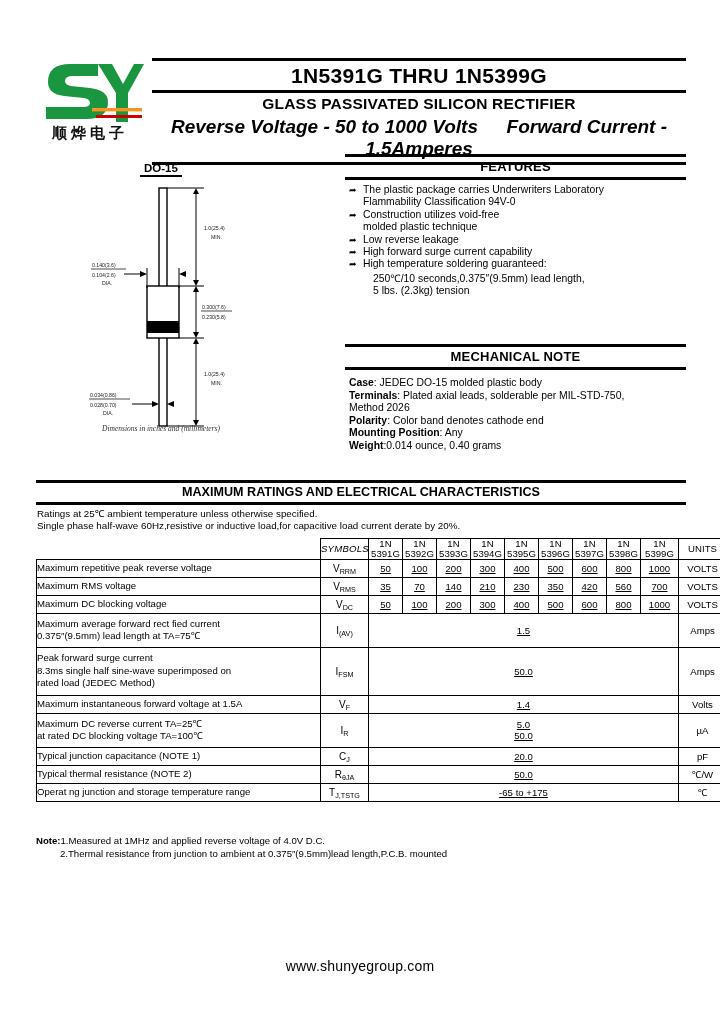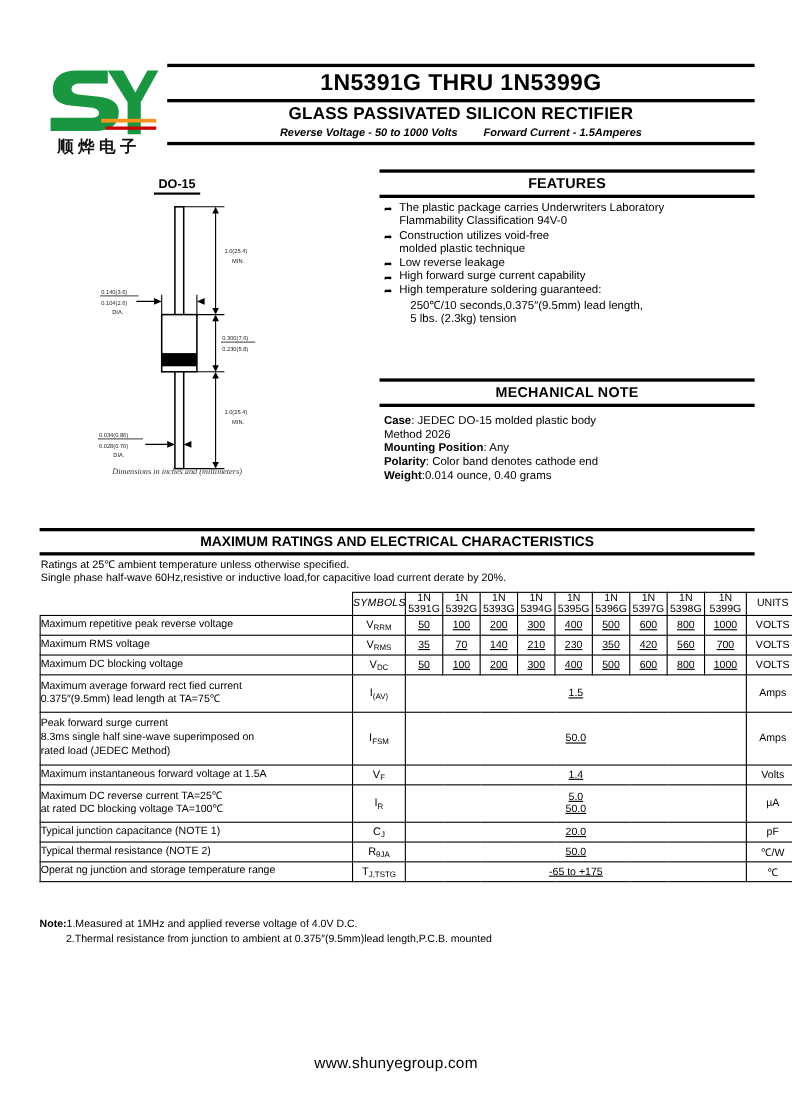--- a/index.html
+++ b/index.html
@@ -37,21 +37,21 @@
   .h-title {
     text-align:center; font-size:21px; font-weight:bold;
     letter-spacing:0.3px; padding:3px 0 2px 0;
     font-family:"Liberation Sans", sans-serif;
   }
   .h-sub {
     text-align:center; font-size:15.5px; font-weight:bold;
     padding:2px 0 1px 0; letter-spacing:0.2px;
   }
   .h-sub2 {
-    text-align:center; font-size:10px; font-style:italic; font-weight:bold;
+    text-align:center; font-size:19px; font-style:italic; font-weight:bold;
     padding:2px 0 2px 0;
   }
 
   
   .diagram {
     position:absolute; left:84px; top:162px; width:250px; height:292px;
   }
   .pkg-title {
     position:absolute; left:56px; top:0px; font-size:11.5px; font-weight:bold;
     border-bottom:2px solid #000; padding:0 4px 1px 4px;
@@ -257,26 +257,29 @@
   </div>
 
   <div class="mech">
     <div class="rule-thick"></div>
     <div class="panel-head">MECHANICAL NOTE</div>
     <div class="rule-thick"></div>
     <div class="panel-body" style="padding-top:7px">
       <div class="mech-line">
         <b>Case</b><span>: JEDEC DO-15 molded plastic body</span>
       </div>
+      <div class="mech-line">
+        <b>Terminals</b><span>: Plated axial leads, solderable per MIL-STD-750,</span>
+      </div>
       <div class="mech-line">Method 2026</div>
       <div class="mech-line">
+        <b>Polarity</b><span>: Color band denotes cathode end</span>
+      </div>
+      <div class="mech-line">
         <b>Mounting Position</b><span>: Any</span>
-      </div>
-      <div class="mech-line">
-        <b>Polarity</b><span>: Color band denotes cathode end</span>
       </div>
       <div class="mech-line">
         <b>Weight</b><span>:0.014 ounce, 0.40 grams</span>
       </div>
     </div>
   </div>
 
   <div class="ratings">
     <div class="rule-thick"></div>
     <div class="rt-title">MAXIMUM RATINGS AND ELECTRICAL CHARACTERISTICS</div>

